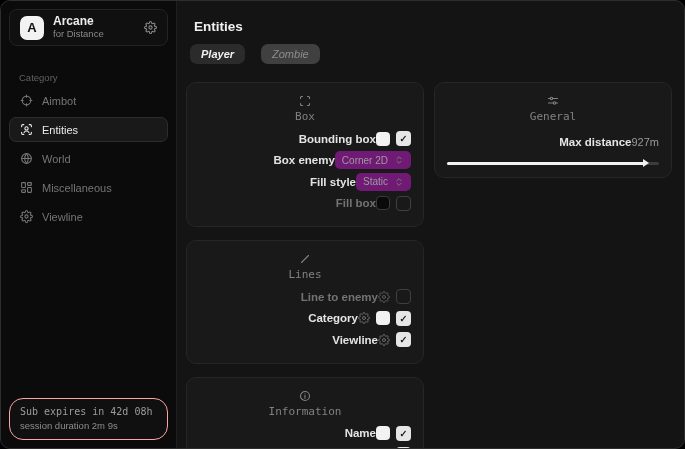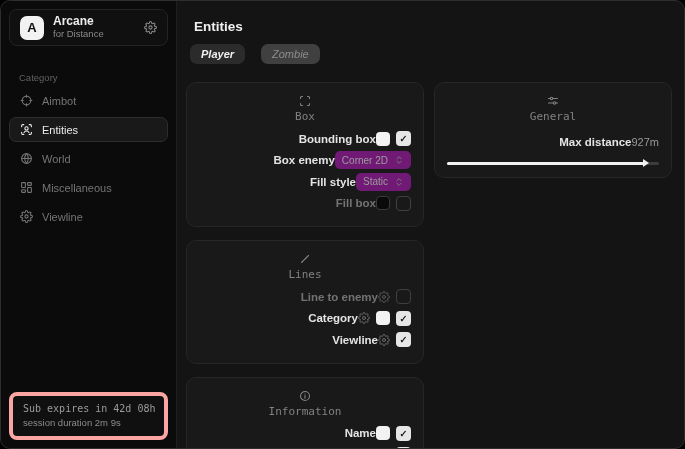--- a/index.html
+++ b/index.html
@@ -29,21 +29,21 @@
   .brand-gear { margin-left:auto; color:#8a8a8a; }
   .category { margin:26px 10px 5px; font-size:9.5px; color:#606060; }
   .nav { display:flex; flex-direction:column; gap:4px; }
   .nav-item {
     height:25px; display:flex; align-items:center; gap:9px; padding:0 10px;
     border-radius:7px; border:1px solid transparent; color:#757575; font-size:11px; cursor:pointer;
   }
   .nav-item.active { background:#191919; border-color:#2d2d2d; color:#ececec; }
   .nav-icon { width:13px; height:13px; flex-shrink:0; }
   .side-footer {
-    margin-top:auto; border:4px solid #fca5a5; border-radius:8px; background:#101010;
+    margin-top:auto; border:1px solid #fca5a5; border-radius:14px; background:#101010;
     padding:7px 10px 8px;
   }
   .footer-line1 { font-family:"DejaVu Sans Mono", monospace; font-size:10px; color:#9c9c9c; white-space:nowrap; }
   .footer-line2 { font-size:9.5px; color:#8d8d8d; margin-top:3px; }
 
   
   .main { flex:1; padding:18px 14px 14px 9px; overflow:hidden; }
   .page-title { font-size:13.5px; font-weight:700; color:#f0f0f0; margin-left:8px; }
   .tabs { display:flex; gap:16px; margin:10px 0 17px 4px;font-style:italic; }
   .tab {

